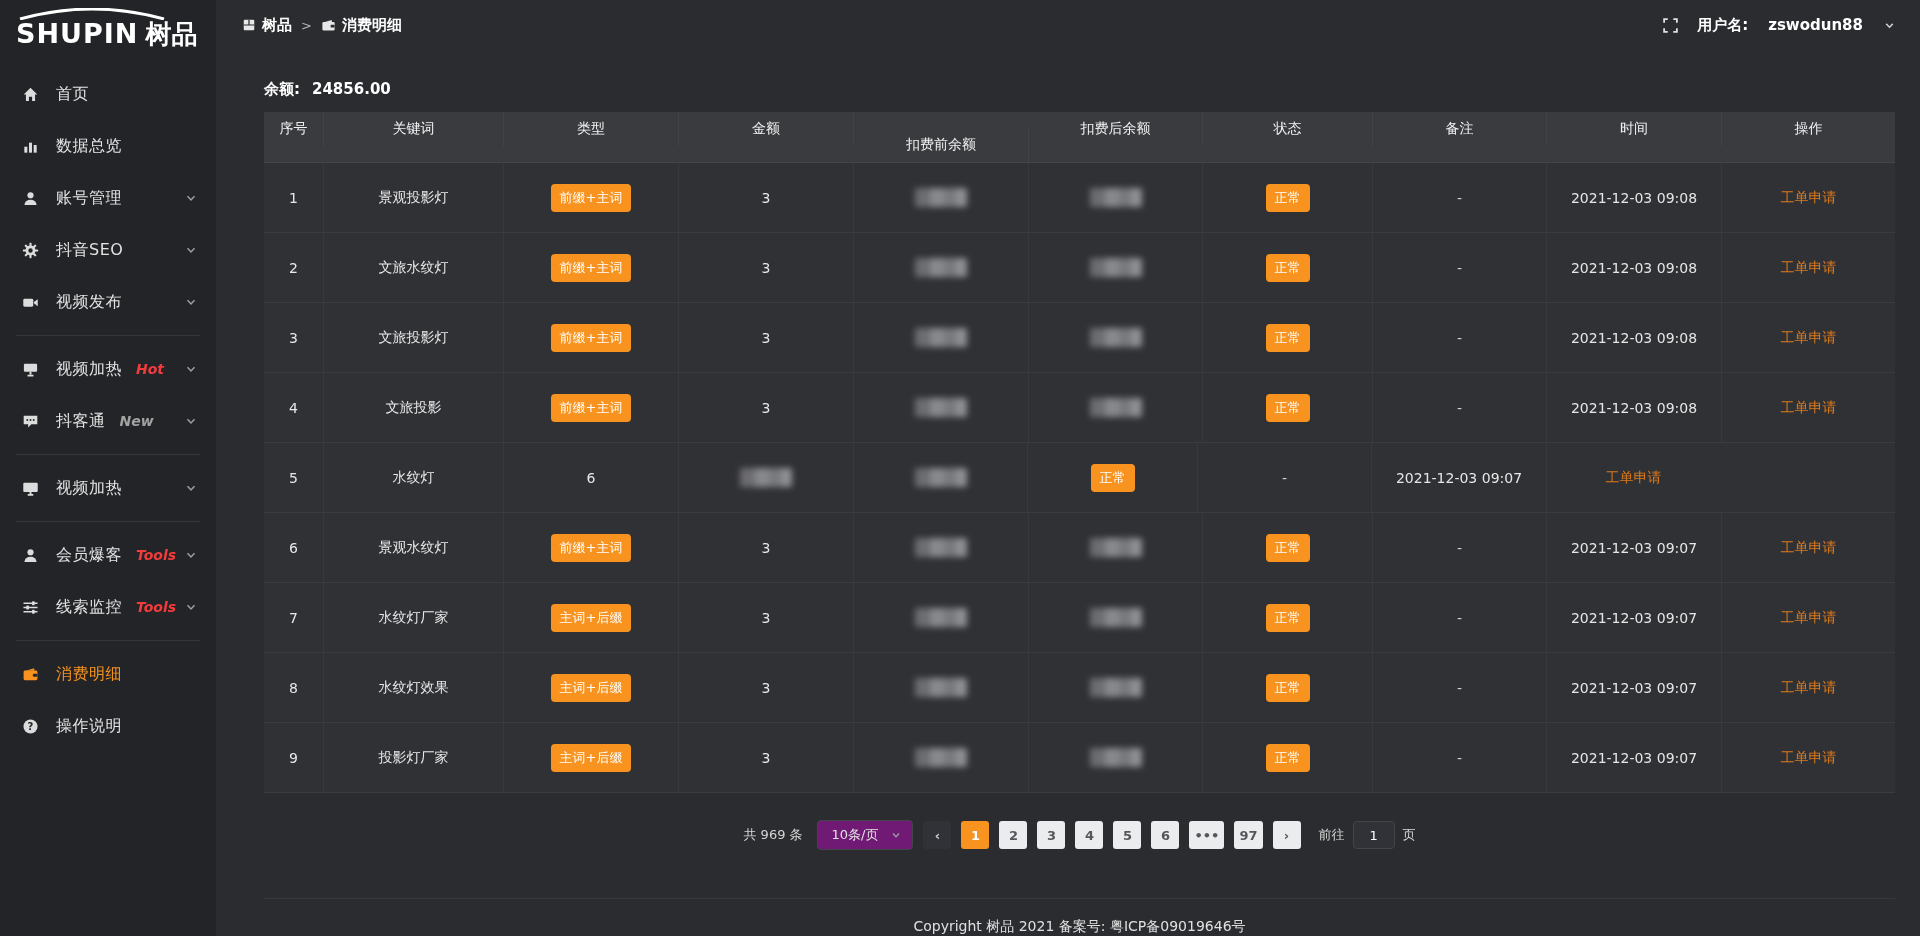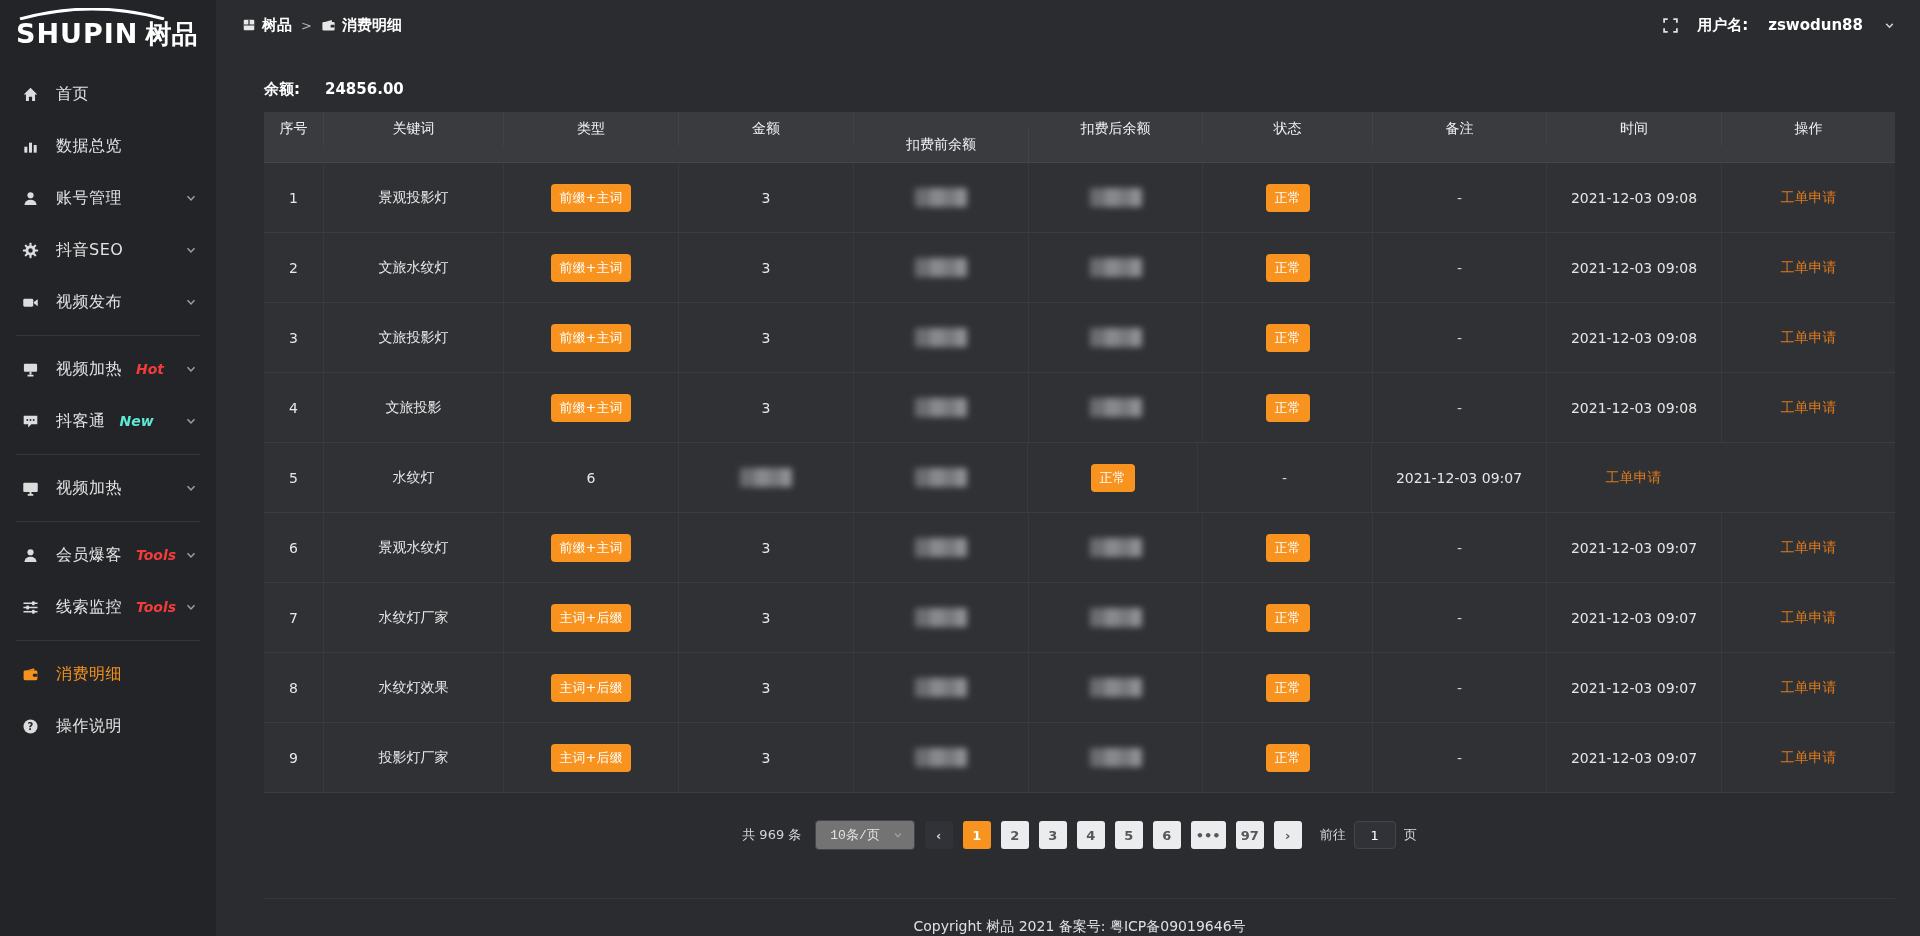--- a/index.html
+++ b/index.html
@@ -34,39 +34,39 @@
   .crumb { display:flex; align-items:center; gap:6px; cursor:pointer; }
   .crumb .cicon { display:flex; color:#e8e8e8; }
   .crumb-sep { color:#b5b5b5; font-weight:normal; font-size:13px; }
   .top-right { margin-left:auto; display:flex; align-items:center; gap:18px; }
   .fs-btn { display:flex; cursor:pointer; color:#e0e0e0; }
   .user-box { display:flex; align-items:center; gap:20px; font-size:15px; font-weight:bold; color:#fff; cursor:pointer; }
   .user-box .chev { display:flex; color:#cfcfcf; }
   
   .page-body { padding:0 25px 0 48px; }
   .balance { margin:30px 0 13px; font-size:15px; font-weight:bold; color:#fff; }
-  .balance .bval { margin-left:25px; }
+  .balance .bval { margin-left:12px; }
   .tbl { width:100%; }
   .tr { display:flex; background:#303135; border-bottom:1px solid rgba(255,255,255,0.055); }
   .tr.head { background:#3a3b3f; }
   .td { display:flex; align-items:center; justify-content:center; font-size:14px;
         border-right:1px solid rgba(255,255,255,0.045); height:69px; }
   .tr.head .td { height:34px; font-size:14px; color:#f2f2f2; }
   .td:last-child { border-right:none; }
   .tag { background:var(--accent); color:#fff; font-size:13px; padding:5px 9px; border-radius:4px; white-space:nowrap; }
   .blur-block { width:52px; height:19px; border-radius:2px; filter:blur(3px); opacity:0.85;
     background:linear-gradient(90deg,#77787c 0 28%,#98999d 28% 55%,#85868a 55% 78%,#9fa0a4 78%); }
   .note-cell { color:#cfcfcf; }
   .time-cell { color:#e6e6e6; }
   .action-link { color:#dd7a1c; cursor:pointer; font-size:14px; }
   
   .pager { display:flex; align-items:center; justify-content:center; gap:10px; margin-top:27px; font-size:13px; color:#d6d6d6; }
   .total-label { margin-right:4px; }
-  .page-size { display:flex; align-items:center; gap:12px; background:#737373; border:1px solid #44454b;
-    border-radius:4px; height:30px; padding:0 10px 0 14px; cursor:pointer; color:#e3e3e3;font-family:Liberation Mono, monospace; }
+  .page-size { display:flex; align-items:center; gap:12px; background:#701a75; border:1px solid #44454b;
+    border-radius:4px; height:30px; padding:0 10px 0 14px; cursor:pointer; color:#e3e3e3; }
   .page-size .chev { color:#9a9da3; display:flex; }
   .pg-btn { min-width:28px; height:28px; padding:0 5px; border-radius:3px; display:flex; align-items:center;
     justify-content:center; font-size:13px; font-weight:bold; cursor:pointer; }
   .pg-btn.dark { background:#313237; color:#cfd3da; }
   .pg-btn.light { background:#ebeced; color:#55575c; }
   .pg-btn.active { background:var(--accent); color:#fff; }
   .goto-box { display:flex; align-items:center; gap:8px; margin-left:8px; }
   .goto-input { width:42px; height:28px; background:#313237; border:1px solid #44454b; border-radius:4px;
     color:#fff; text-align:center; font-size:13px; font-family:inherit; }
   
@@ -175,21 +175,21 @@
       <div class="side-item">
         <span class="icon">
           <svg width="17" height="17" viewBox="0 0 16 16">
             <path d="M1.6 2.6 H14.4 V10.6 H8.8 L5.8 13.6 V10.6 H1.6 Z" fill="currentColor"></path>
             <circle cx="5" cy="6.6" r="0.9" fill="#232428"></circle>
             <circle cx="8" cy="6.6" r="0.9" fill="#232428"></circle>
             <circle cx="11" cy="6.6" r="0.9" fill="#232428"></circle>
           </svg>
         </span>
         <span class="label">抖客通</span>
-        <span class="badge" style="color: #5eead4; text-align: right;">New</span>
+        <span class="badge" style="color: #a3a3a3; text-align: right;">New</span>
         <span class="chev">
           <svg width="14" height="14" viewBox="0 0 16 16" fill="none" stroke="currentColor" stroke-width="1.8">
             <path d="M4 6 L8 10.2 L12 6"></path>
           </svg>
         </span>
       </div>
       <div class="side-divider"></div>
       <div class="side-item">
         <span class="icon">
           <svg width="17" height="17" viewBox="0 0 16 16">

